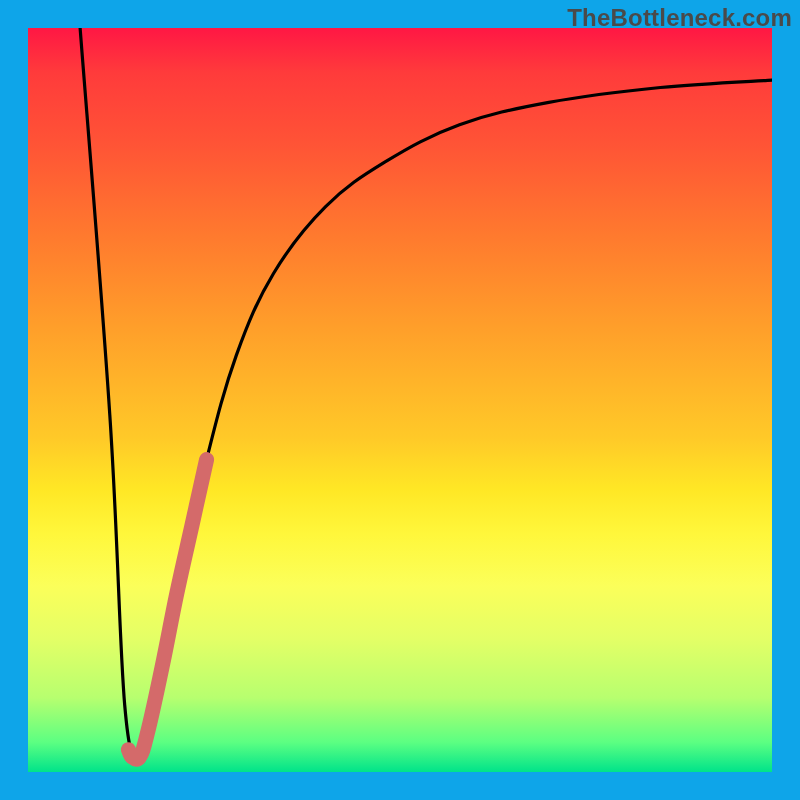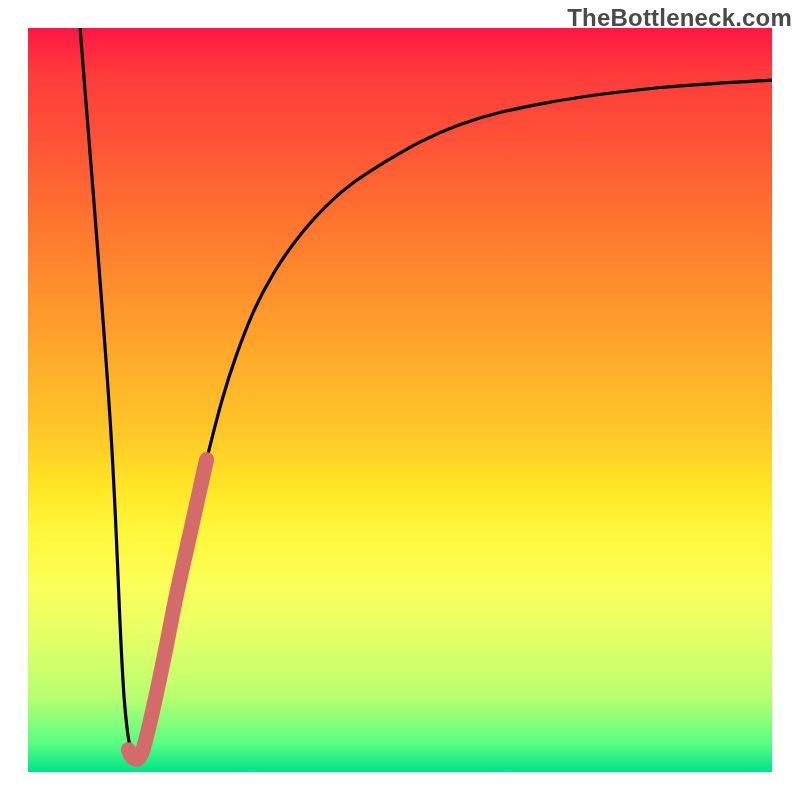--- a/index.html
+++ b/index.html
@@ -8,21 +8,21 @@
     width: 800px;
     height: 800px;
     background: #000;
     font-family: Arial, Helvetica, sans-serif;
     overflow: hidden;
   }
   .frame {
     position: relative;
     width: 800px;
     height: 800px;
-    background: #ffffff;
+    background: #0ea5e9;
   }
   .plot-area {
     position: absolute;
     left: 28px;
     top: 28px;
     width: 744px;
     height: 744px;
     background: linear-gradient(to bottom,
       #ff1744 0%,
       #ff3b3b 6%,

